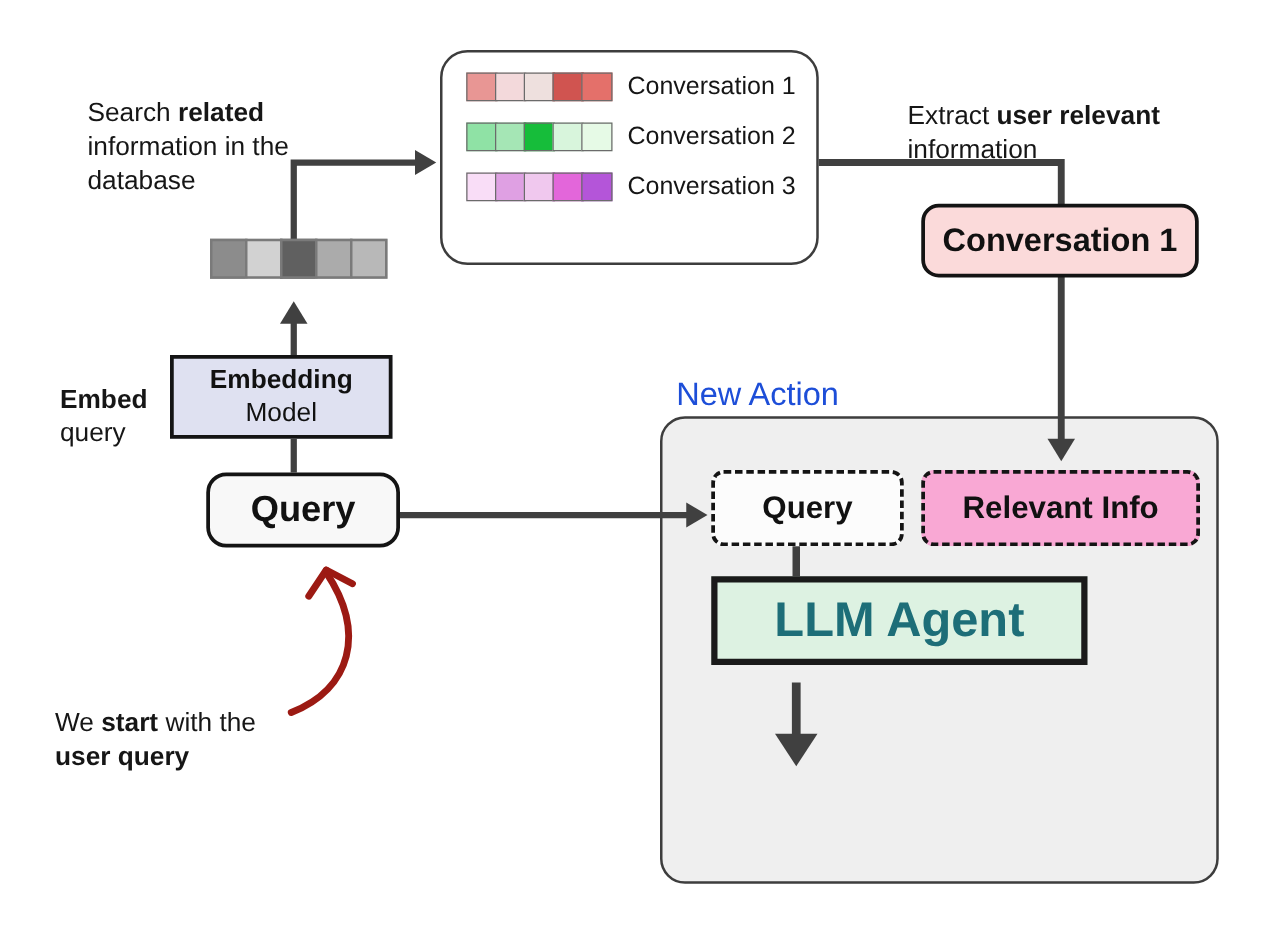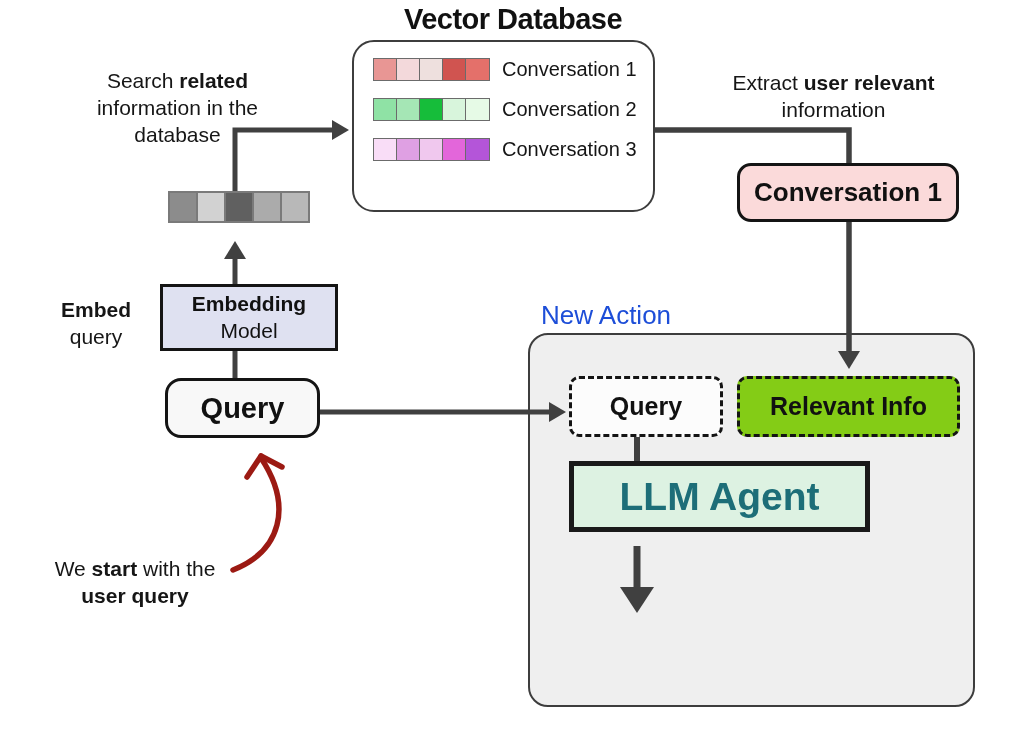--- a/index.html
+++ b/index.html
@@ -1,21 +1,21 @@
 <!DOCTYPE html>
 <html><head>
 <meta charset="utf-8">
 <style>
   * { margin:0; padding:0; box-sizing:border-box; }
   html,body { background:#ffffff; }
   body { font-family:"Liberation Sans", sans-serif; color:#111; }
   #canvas { position:relative; width:1028px; height:756px; background:#fff; overflow:hidden; }
 
   .abs { position:absolute; }
-  .note { font-size:21px; line-height:1.28; text-align:center; color:#161616; }
+  .note { font-size:21px; line-height:1.28; text-align:left; color:#161616;margin-top:10px; }
   .note b { font-weight:bold; }
 
   
   #title { left:363px; top:3px; width:300px; text-align:center; font-size:29px; font-weight:bold; letter-spacing:-0.5px; z-index:3; }
 
   
   #vector-db { left:352px; top:40px; width:303px; height:172px; background:#fff;
                border:2.5px solid #3d3d3d; border-radius:22px; padding:16px 0 0 19px; z-index:2; }
   .db-row { display:flex; align-items:center; height:23px; margin-bottom:17px; }
   .cells { display:flex; }
@@ -27,36 +27,36 @@
   #query-vector .cell { width:30px; height:32px; border:2px solid #7a7a7a; margin-right:-2px; }
 
   
   #note-search { left:70px; top:68px; width:215px; }
   #note-embed  { left:48px; top:297px; width:96px; }
   #note-extract{ left:726px; top:70px; width:215px; }
   #note-start  { left:44px; top:556px; width:182px; }
 
   
   .node { display:flex; align-items:center; justify-content:center; text-align:center; z-index:2; }
-  #embedding-model { left:160px; top:284px; width:178px; height:67px; background:#dfe1f1;
+  #embedding-model { left:136px; top:284px; width:178px; height:67px; background:#dfe1f1;
                      border:3px solid #141414; font-size:21px; line-height:1.25; flex-direction:column; }
   #embedding-model .l1 { font-weight:bold; }
   #query-box { left:165px; top:378px; width:155px; height:60px; background:#f8f8f8;
                border:3.5px solid #141414; border-radius:16px; font-size:29px; font-weight:bold; }
   #conversation1 { left:737px; top:163px; width:222px; height:59px; background:#fbdada;
                    border:3.5px solid #141414; border-radius:14px; font-size:26px; font-weight:bold; }
 
   
   #new-action { left:528px; top:333px; width:447px; height:374px; background:#efefef;
                 border:2px solid #3d3d3d; border-radius:20px; z-index:0; }
   #new-action-label { left:541px; top:300px; font-size:26px; color:#1d4ed8; z-index:2; }
 
   #dashed-query { left:569px; top:376px; width:154px; height:61px; background:#fcfcfc;
                   border:3.5px dashed #141414; border-radius:10px; font-size:25px; font-weight:bold; }
-  #relevant-info { left:737px; top:376px; width:223px; height:61px; background:#84cc16;
+  #relevant-info { left:737px; top:376px; width:223px; height:61px; background:#f9a8d4;
                    border:3.5px dashed #141414; border-radius:10px; font-size:25px; font-weight:bold; }
   #llm-agent { left:569px; top:461px; width:301px; height:71px; background:#ddf2e2;
                border:5px solid #1a1a1a; font-size:39px; font-weight:bold; color:#1d6e78; }
   #answer { left:569px; top:623px; width:154px; height:64px; background:#a74ad6;
             border:4px solid #141414; border-radius:14px; font-size:28px; font-weight:bold; color:#fff; }
 
   #arrows { left:0; top:0; width:1028px; height:756px; z-index:1; pointer-events:none; }
 </style>
 </head>
 <body>
@@ -84,21 +84,20 @@
     <path d="M637,546 V591" fill="none" stroke="#404040" stroke-width="7"></path>
     <polygon points="637,613 620,587 654,587" fill="#404040"></polygon>
 
     <g stroke="#9c1a13" stroke-width="5.5" stroke-linecap="round" fill="none">
       <path d="M233,570 C281,551 293,506 261,458"></path>
       <path d="M261,456 L247,477"></path>
       <path d="M261,456 L282,467"></path>
     </g>
   </svg>
 
-  <div id="title" class="abs">Vector Database</div>
 
   <div id="vector-db" class="abs">
     <div class="db-row">
       <div class="cells">
           <div class="cell" style="background: rgb(232, 150, 148);"></div>
           <div class="cell" style="background: rgb(243, 217, 219);"></div>
           <div class="cell" style="background: rgb(238, 224, 222);"></div>
           <div class="cell" style="background: rgb(208, 84, 80);"></div>
           <div class="cell" style="background: rgb(228, 112, 106);"></div>
         </div>

